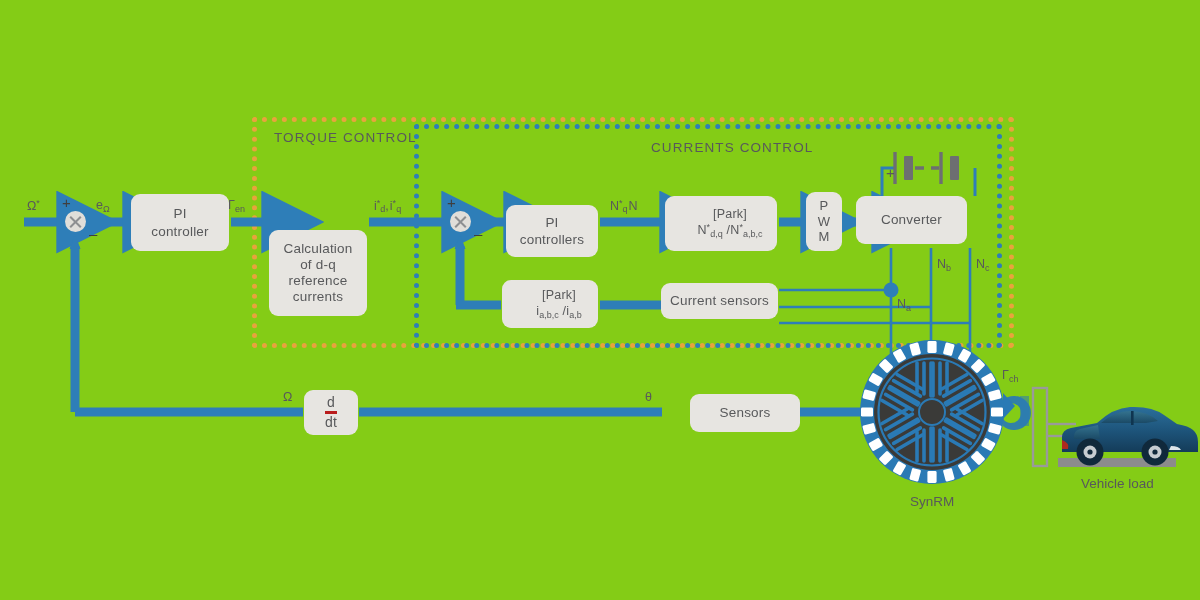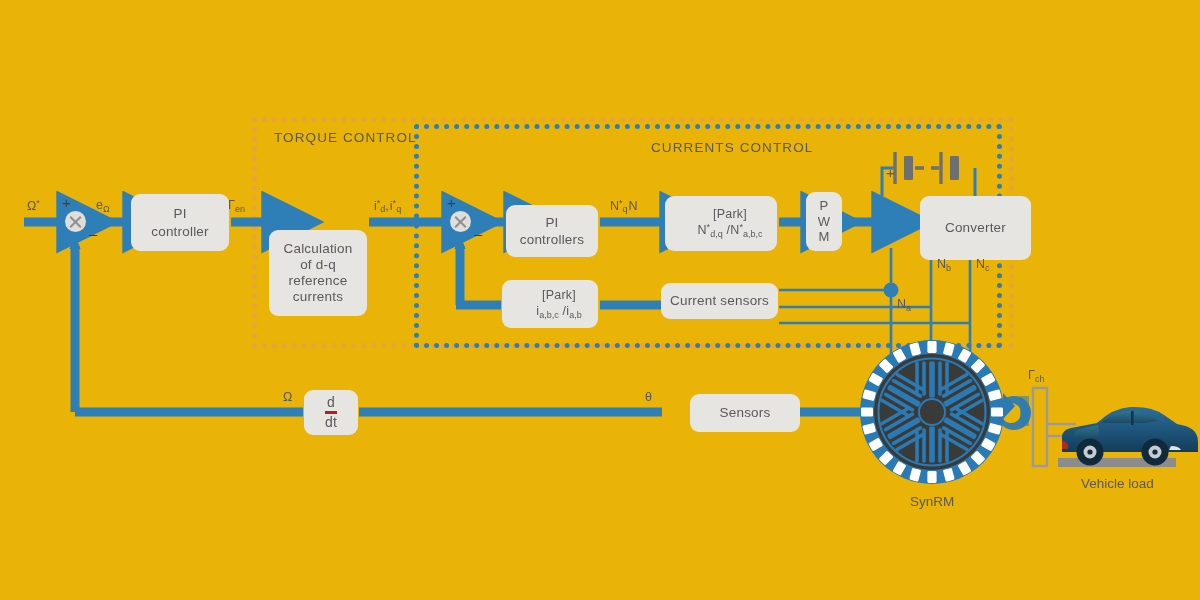--- a/index.html
+++ b/index.html
@@ -5,21 +5,21 @@
 <style>
   html,body{margin:0;padding:0;background:#ffffff;}
   body{
     font-family:"Liberation Sans", sans-serif;
     -webkit-font-smoothing:antialiased;
   }
   #stage{
     position:relative;
     width:1200px;
     height:600px;
-    background:#eab308;
+    background:#84cc16;
     overflow:hidden;
   }
   #svg-layer{
     position:absolute;
     left:0; top:0;
     width:1200px;
     height:600px;
   }
   
   .block{
@@ -408,21 +408,21 @@
   </div>
 
   <div class="block pwm" style="left:806px; top:192px; width:36px; height:59px;">
     <div>
       <div>P</div>
       <div>W</div>
       <div>M</div>
     </div>
   </div>
 
-  <div class="block" style="left:920px; top:196px; width:111px; height:64px;">
+  <div class="block" style="left:856px; top:196px; width:111px; height:48px;">
     <span>Converter</span>
   </div>
 
   <div class="block small" style="left:502px; top:280px; width:96px; height:48px;">
     <div>
       <div>[Park]</div>
       <div>
         i<span class="sub">a,b,c</span>&nbsp;/i<span class="sub">a,b</span>
       </div>
     </div>
@@ -450,21 +450,21 @@
   <div class="lbl sig" style="left:228px; top:198px;">Γ<span class="sub">en</span></div>
 
   <div class="lbl sig" style="left:374px; top:198px;">i<span class="sup">*</span><span class="sub">d</span>, i<span class="sup">*</span><span class="sub">q</span></div>
 
   <div class="lbl sig" style="left:610px; top:198px;">N<span class="sup">*</span><span class="sub">q</span> N</div>
 
   <div class="lbl sig" style="left:897px; top:257px;margin-top:40px;">N<span class="sub">a</span></div>
   <div class="lbl sig" style="left:937px; top:257px;">N<span class="sub">b</span></div>
   <div class="lbl sig" style="left:976px; top:257px;">N<span class="sub">c</span></div>
 
-  <div class="lbl sig" style="left:1028px; top:368px;">Γ<span class="sub">ch</span></div>
+  <div class="lbl sig" style="left:1002px; top:368px;">Γ<span class="sub">ch</span></div>
 
   <div class="lbl sig" style="left:283px; top:390px;">Ω</div>
 
   <div class="lbl sig" style="left:645px; top:390px;">θ</div>
 
   <div class="lbl" style="left:886px; top:164px; font-size:15px;">+</div>
 
   <div class="caption" style="left:910px; top:494px;">SynRM</div>
   <div class="caption" style="left:1081px; top:476px;">Vehicle load</div>
 

